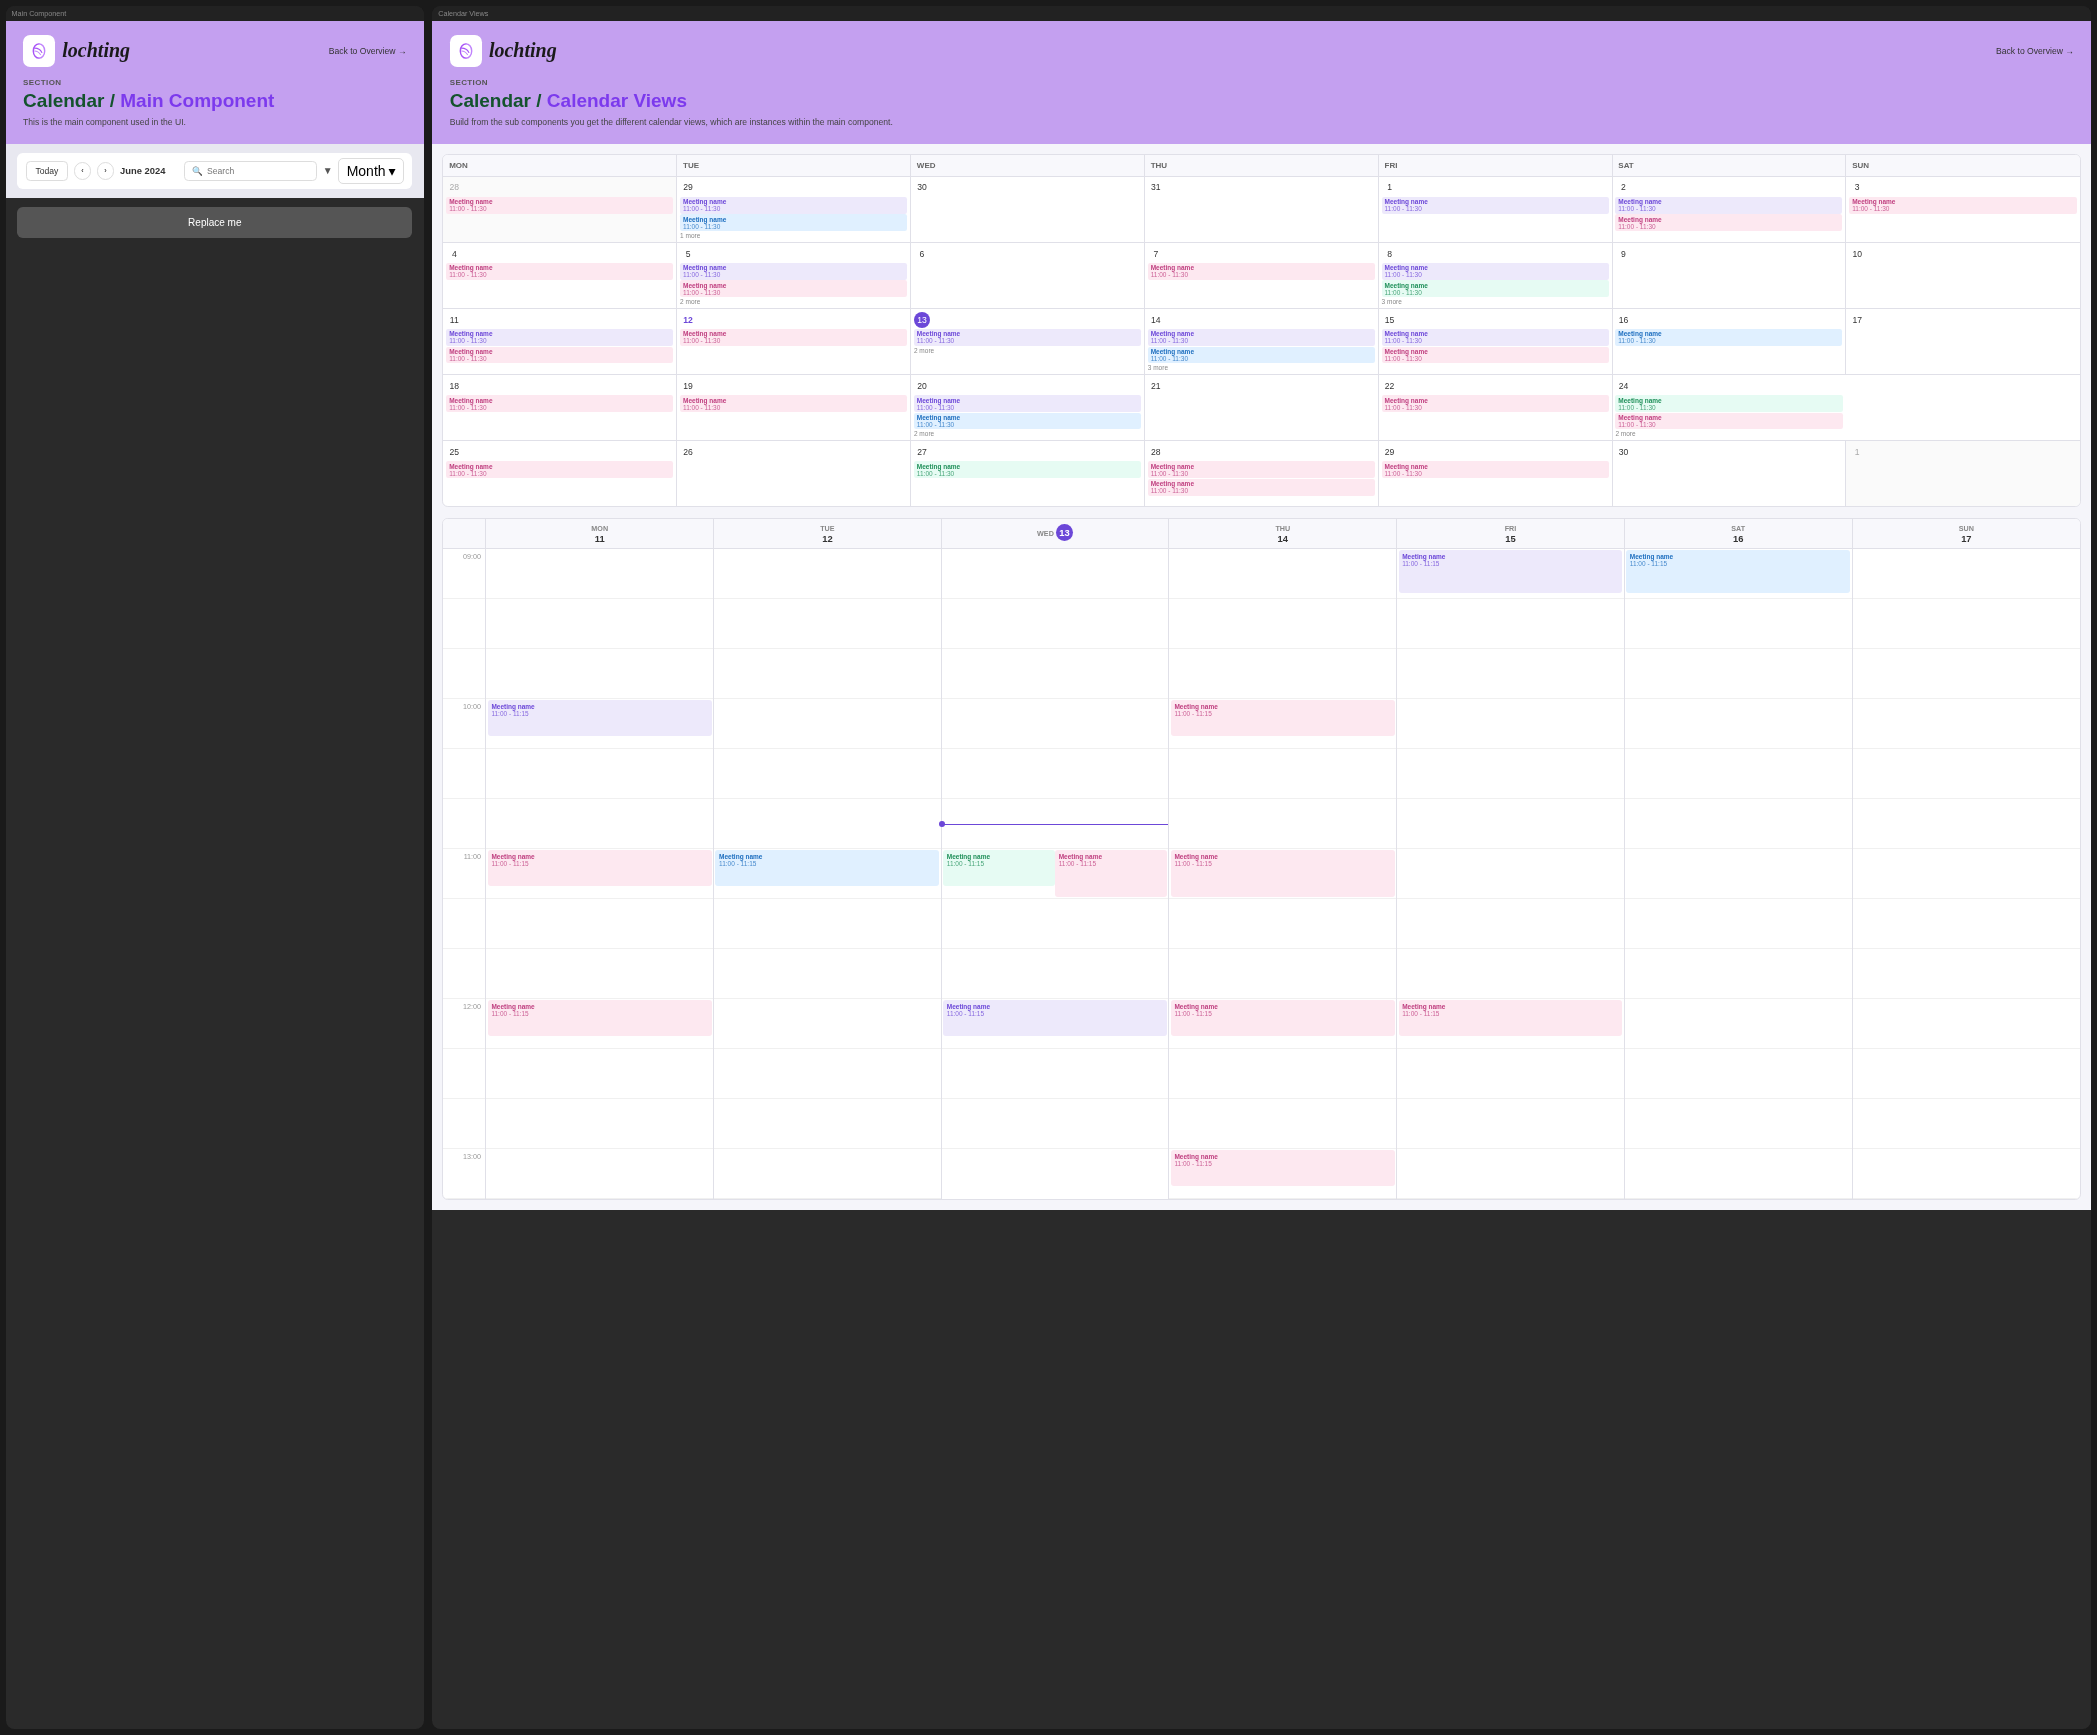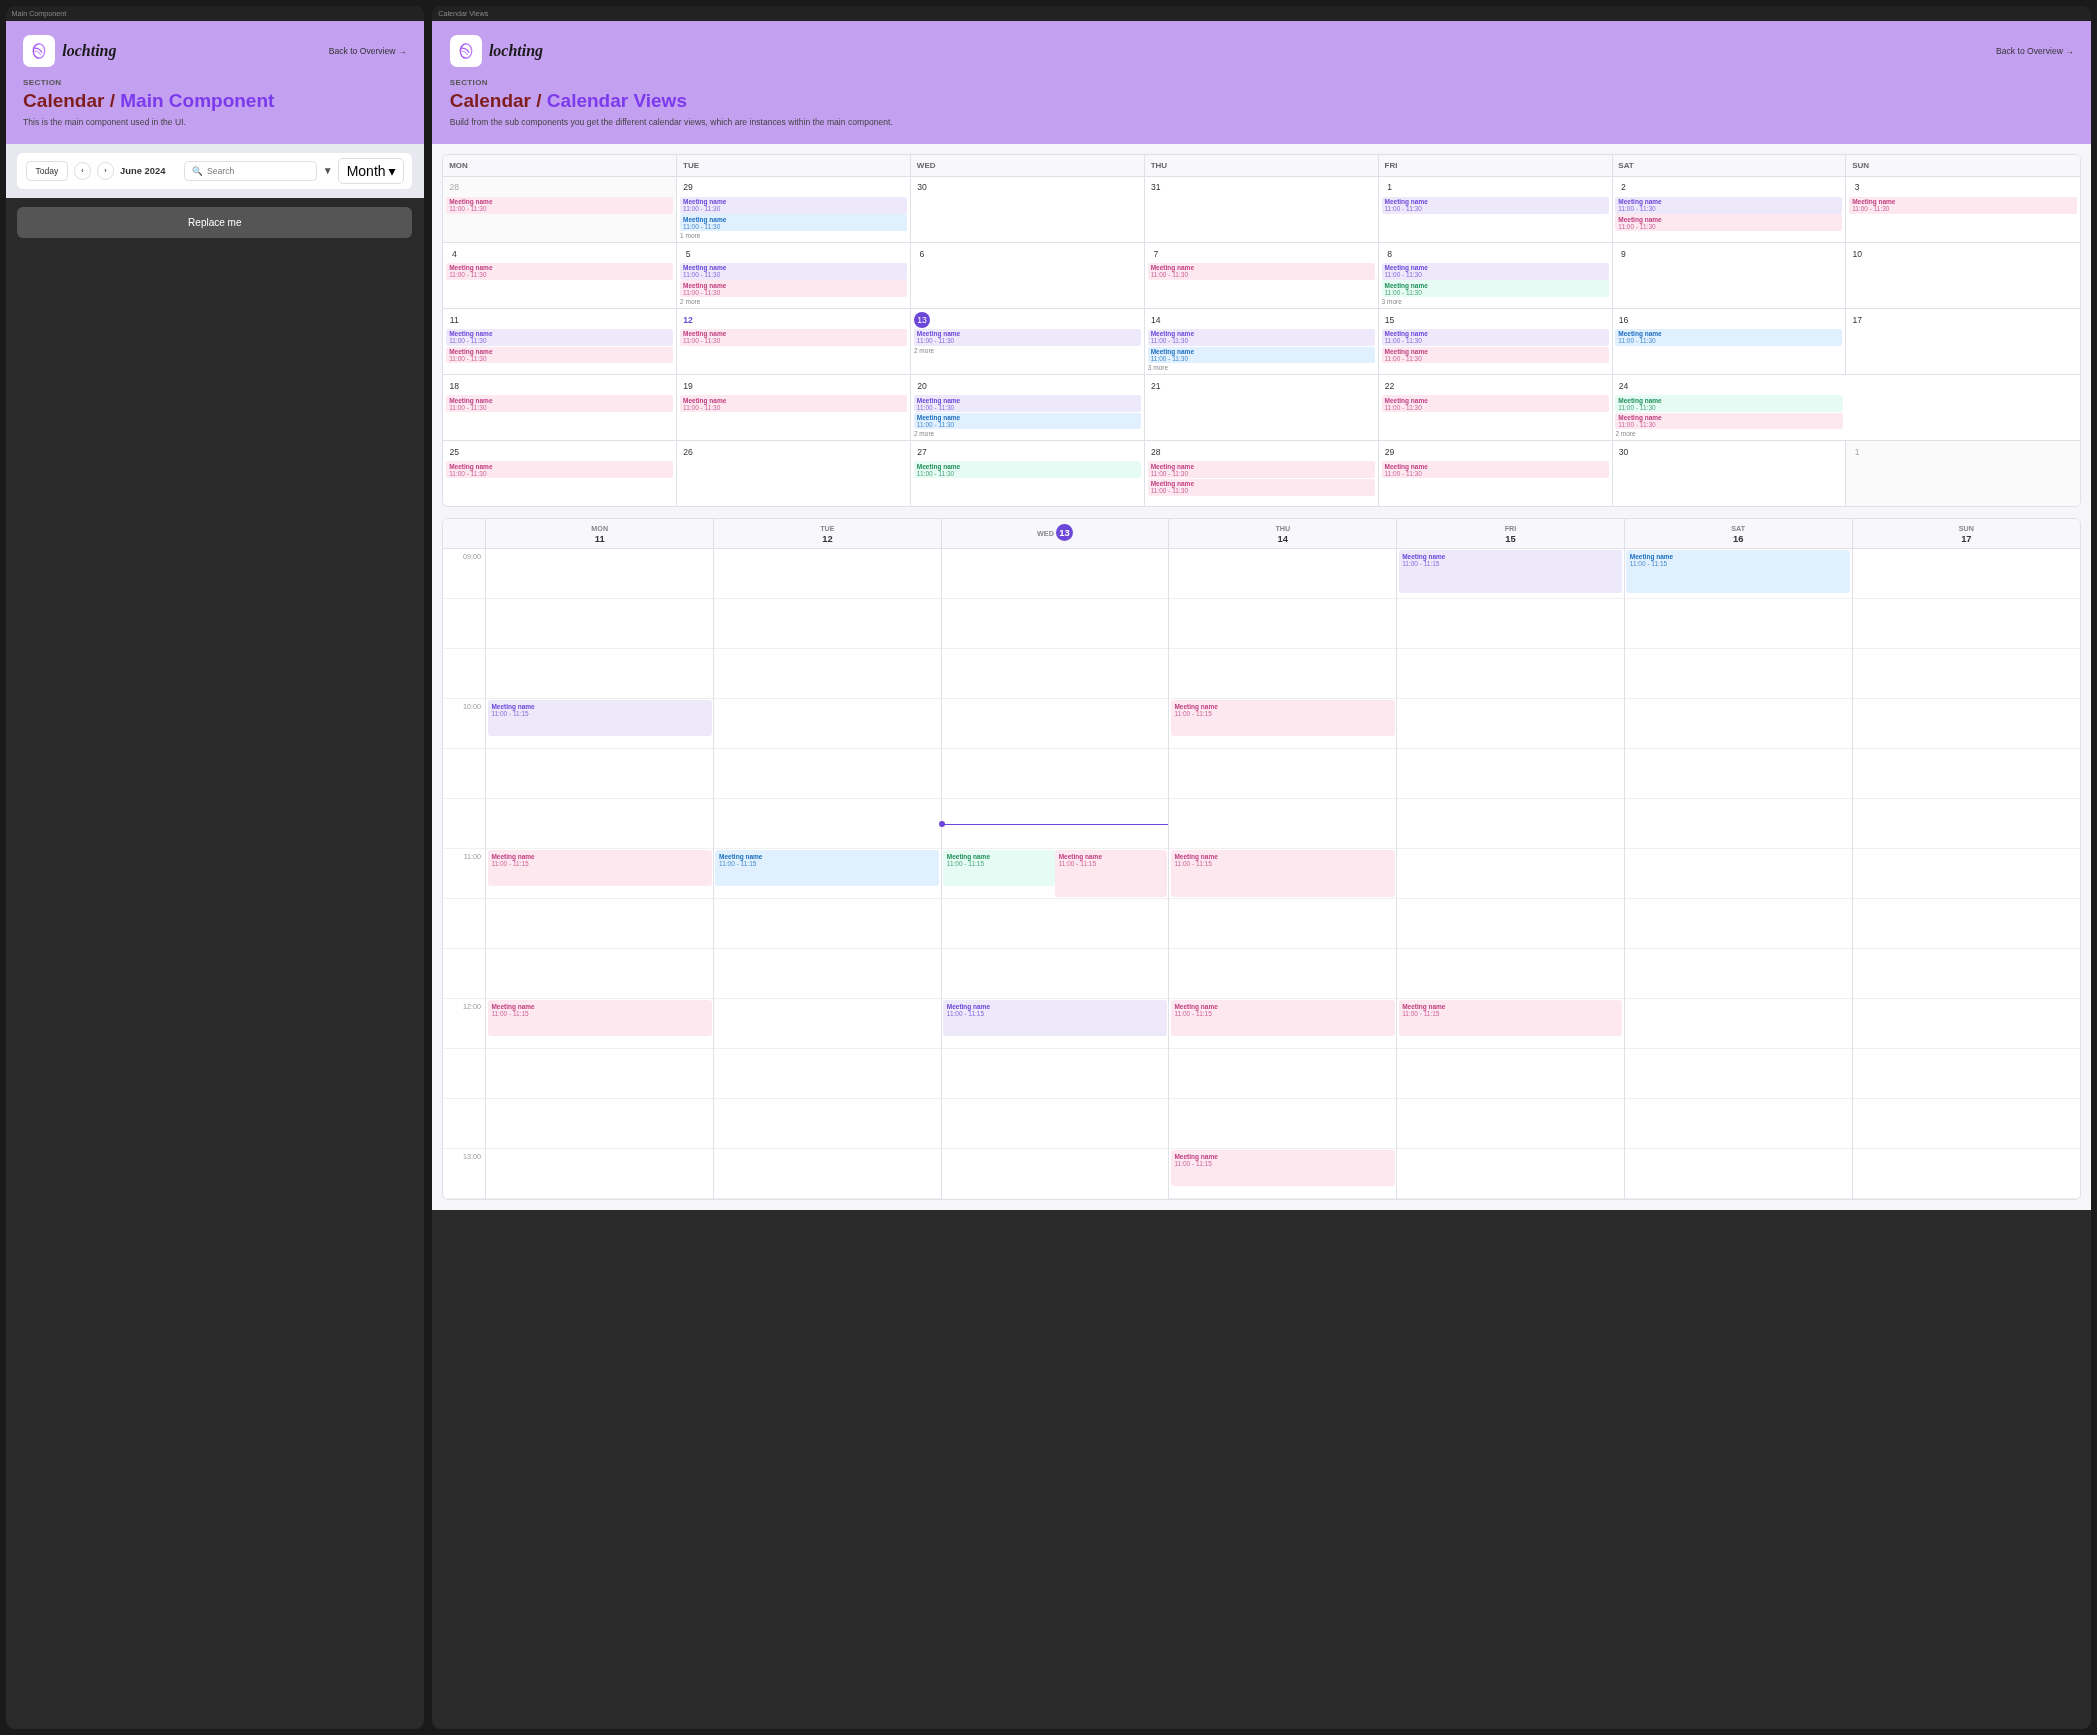--- a/index.html
+++ b/index.html
@@ -48,21 +48,21 @@
       width: 32px;
       height: 32px;
       background: white;
       border-radius: 7.2px;
       display: flex;
       align-items: center;
       justify-content: center;
     }
     .logo-icon svg { width: 20px; height: 20px; }
     .logo-text {
-      font-size: 16px;
+      font-size: 20px;
       font-family: 'Georgia', serif;
       font-weight: bold;
       color: #1a1a1a;
       font-style: italic;
     }
     .back-link {
       font-size: 8.6px;
       color: #333;
       text-decoration: none;
       display: flex;
@@ -76,21 +76,21 @@
       color: #555;
       letter-spacing: 0.05em;
       margin-bottom: 2.9px;
     }
     .section-title {
       font-size: 19px;
       font-weight: 700;
       color: #1a1a1a;
       margin-bottom: 4.3px;
     }
-    .section-title span { color: #7f1d1d; }
+    .section-title span { color: #14532d; }
     .section-desc {
       font-size: 8.6px;
       color: #444;
     }
 
     
     .calendar-toolbar {
       background: #f0f0f5;
       padding: 8.6px 11.5px;
       display: flex;

